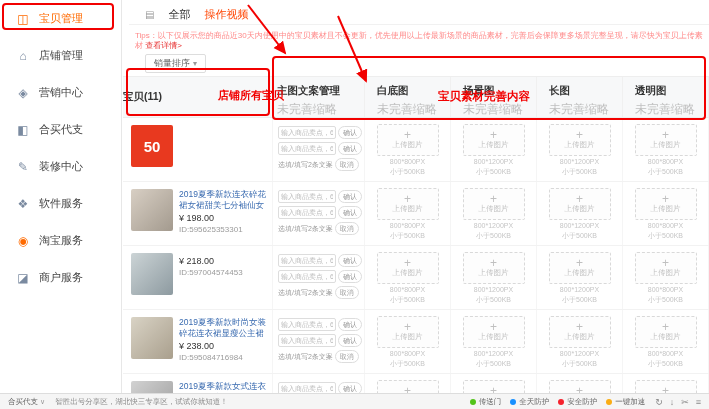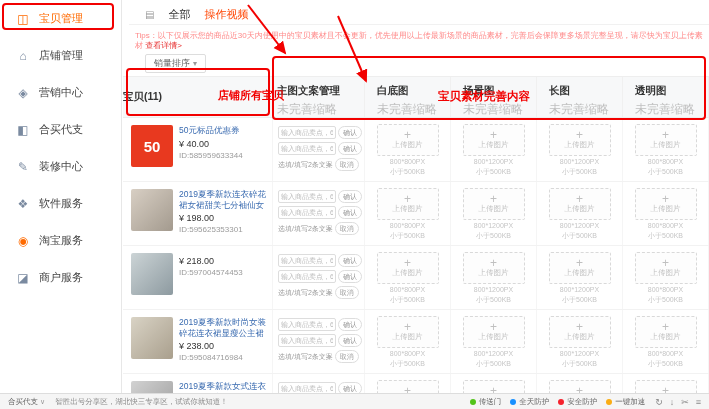--- a/index.html
+++ b/index.html
@@ -165,25 +165,20 @@
       </div>
     </div>
 
     <div class="tbody">
 
         <div class="trow">
           <div class="cell prod">
             <span class="thumb coupon">
               <span class="tnum">50</span>
             </span>
-            <div class="pinfo">
-              <a class="ptitle">50元标品优惠券</a>
-              <div class="pprice">¥ 40.00</div>
-              <div class="pid">ID:585959633344</div>
-            </div>
           </div>
           <div class="cell copy">
             <div class="iline">
               <input placeholder="输入商品卖点，6-12字" style="">
               <button class="pill">确认</button>
             </div>
             <div class="iline">
               <input placeholder="输入商品卖点，6-12字" style="">
               <button class="pill">确认</button>
             </div>

